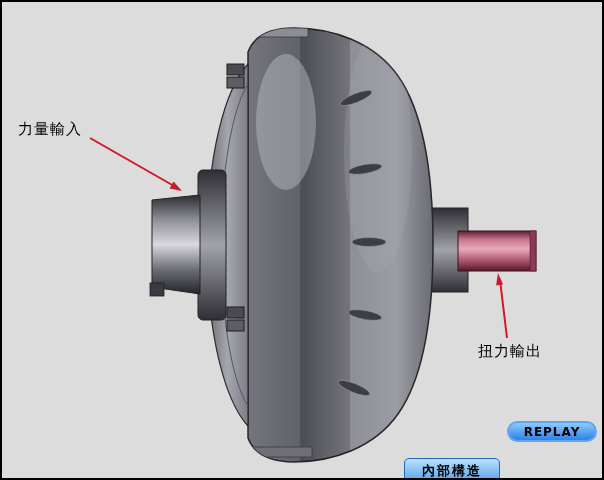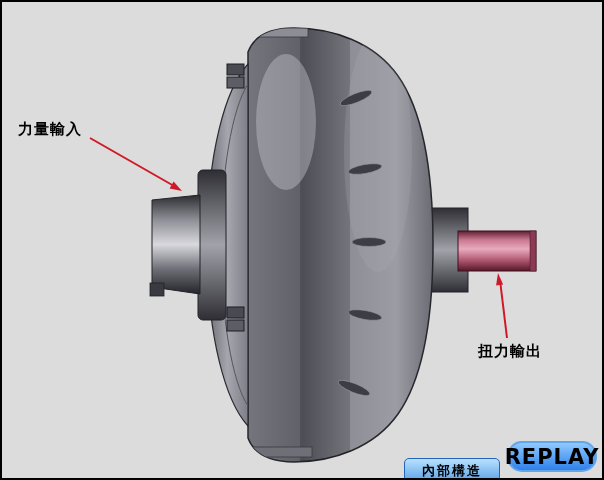--- a/index.html
+++ b/index.html
@@ -9,21 +9,21 @@
     box-sizing:border-box;
     background:#dcdcdc;
     border:2px solid #000;
     overflow:hidden;
     font-family:"DejaVu Sans","Liberation Sans",sans-serif;
   }
   .stage svg{position:absolute;left:0;top:0;}
   .callout{
     position:absolute;
     font-size:15px;
-    font-weight:bold;
+    font-weight:normal;
     color:#000;
     letter-spacing:1px;
     white-space:nowrap;
     user-select:none;
   }
   .callout.input{left:16px;top:118px;}
   .callout.output{left:476px;top:340px;}
   .btn{
     position:absolute;
     display:flex;align-items:center;justify-content:center;
@@ -34,22 +34,22 @@
     user-select:none;
   }
   .btn-internal{
     left:402px;top:456px;width:96px;height:25px;
     font-size:13px;letter-spacing:2px;
     background:linear-gradient(#b9e1ff,#5aa2e8);
     border:1px solid #2266bb;
     border-radius:5px;
   }
   .btn-replay{
-    left:505px;top:439px;width:90px;height:31px;
-    font-size:21px;letter-spacing:1px;
+    left:505px;top:419px;width:90px;height:21px;
+    font-size:12px;letter-spacing:1px;
     background:linear-gradient(#8fc9ff,#2f80e8);
     border:2px solid #5fa6ee;
     border-radius:15px;
   }
 </style>
 </head>
 <body>
 
 <div class="stage">
 

